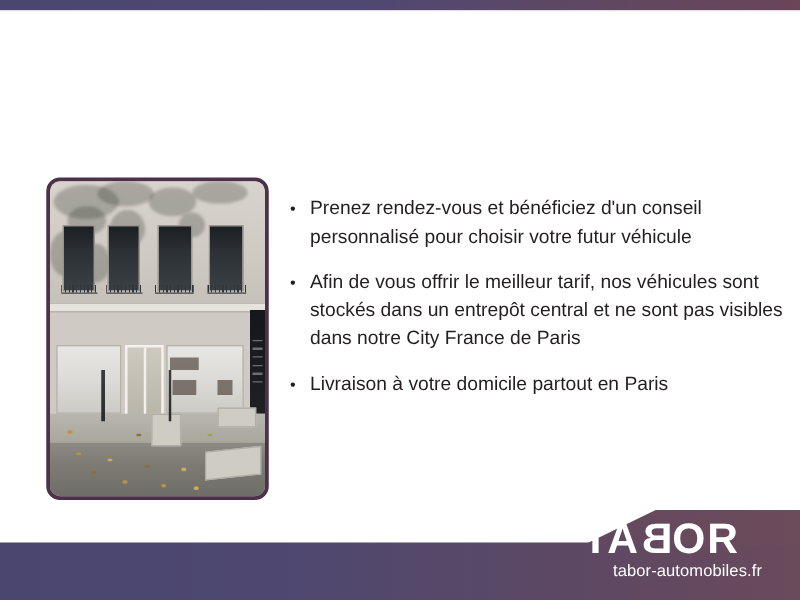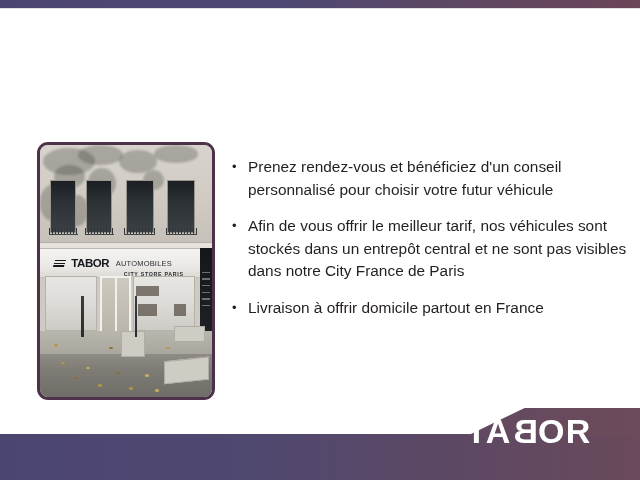--- a/index.html
+++ b/index.html
@@ -313,28 +313,20 @@
     <div class="window" style="left:50%; width:16%;"></div>
     <div class="window" style="left:74%; width:16%;"></div>
 
     <div class="balcony" style="left:5%;  width:17%; top:33%;"></div>
     <div class="balcony" style="left:26%; width:17%; top:33%;"></div>
     <div class="balcony" style="left:49%; width:18%; top:33%;"></div>
     <div class="balcony" style="left:73%; width:18%; top:33%;"></div>
 
     <div class="ledge" style="top:38.5%; height:2.5%;"></div>
 
-    <div class="store-band">
-      <div class="sign-wrap">
-        <span class="sign-mark"></span>
-        <span class="sign-main">TABOR</span>
-        <span class="sign-sub1">AUTOMOBILES</span>
-        <span class="sign-sub2">CITY STORE  PARIS</span>
-      </div>
-    </div>
 
     <div class="glass" style="left:3%;  width:30%;"></div>
     <div class="glass" style="left:54%; width:36%;"></div>
     <div class="doorway">
       <div class="door-split"></div>
     </div>
     <div class="interior-shelf" style="left:57%; top:63%; width:11%; height:5%;"></div>
     <div class="interior-shelf" style="left:56%; top:56%; width:13%; height:4%;"></div>
     <div class="interior-shelf" style="left:78%; top:63%; width:7%; height:5%;"></div>
 
@@ -378,23 +370,24 @@
     <div class="bullet-text">Prenez rendez-vous et bénéficiez d'un conseil personnalisé pour choisir votre futur véhicule</div>
   </div>
 
   <div class="bullet-row" id="b2">
     <div class="bullet-dot">•</div>
     <div class="bullet-text">Afin de vous offrir le meilleur tarif, nos véhicules sont stockés dans un entrepôt central et ne sont pas visibles dans notre City France de Paris</div>
   </div>
 
   <div class="bullet-row" id="b3">
     <div class="bullet-dot">•</div>
-    <div class="bullet-text">Livraison à offrir domicile partout en France</div>
+    <div class="bullet-text">Livraison à votre domicile partout en Paris</div>
   </div>
 
 </div>
 
 <div id="bottom-band"></div>
 <div id="bottom-notch"></div>
 
 <div id="logo-block">
   <div id="logo-word"><span>TA</span><span class="b-stylized">B</span><span>OR</span></div>
+  <div id="logo-url">tabor-automobiles.fr</div>
 </div>
 
 </body></html>

